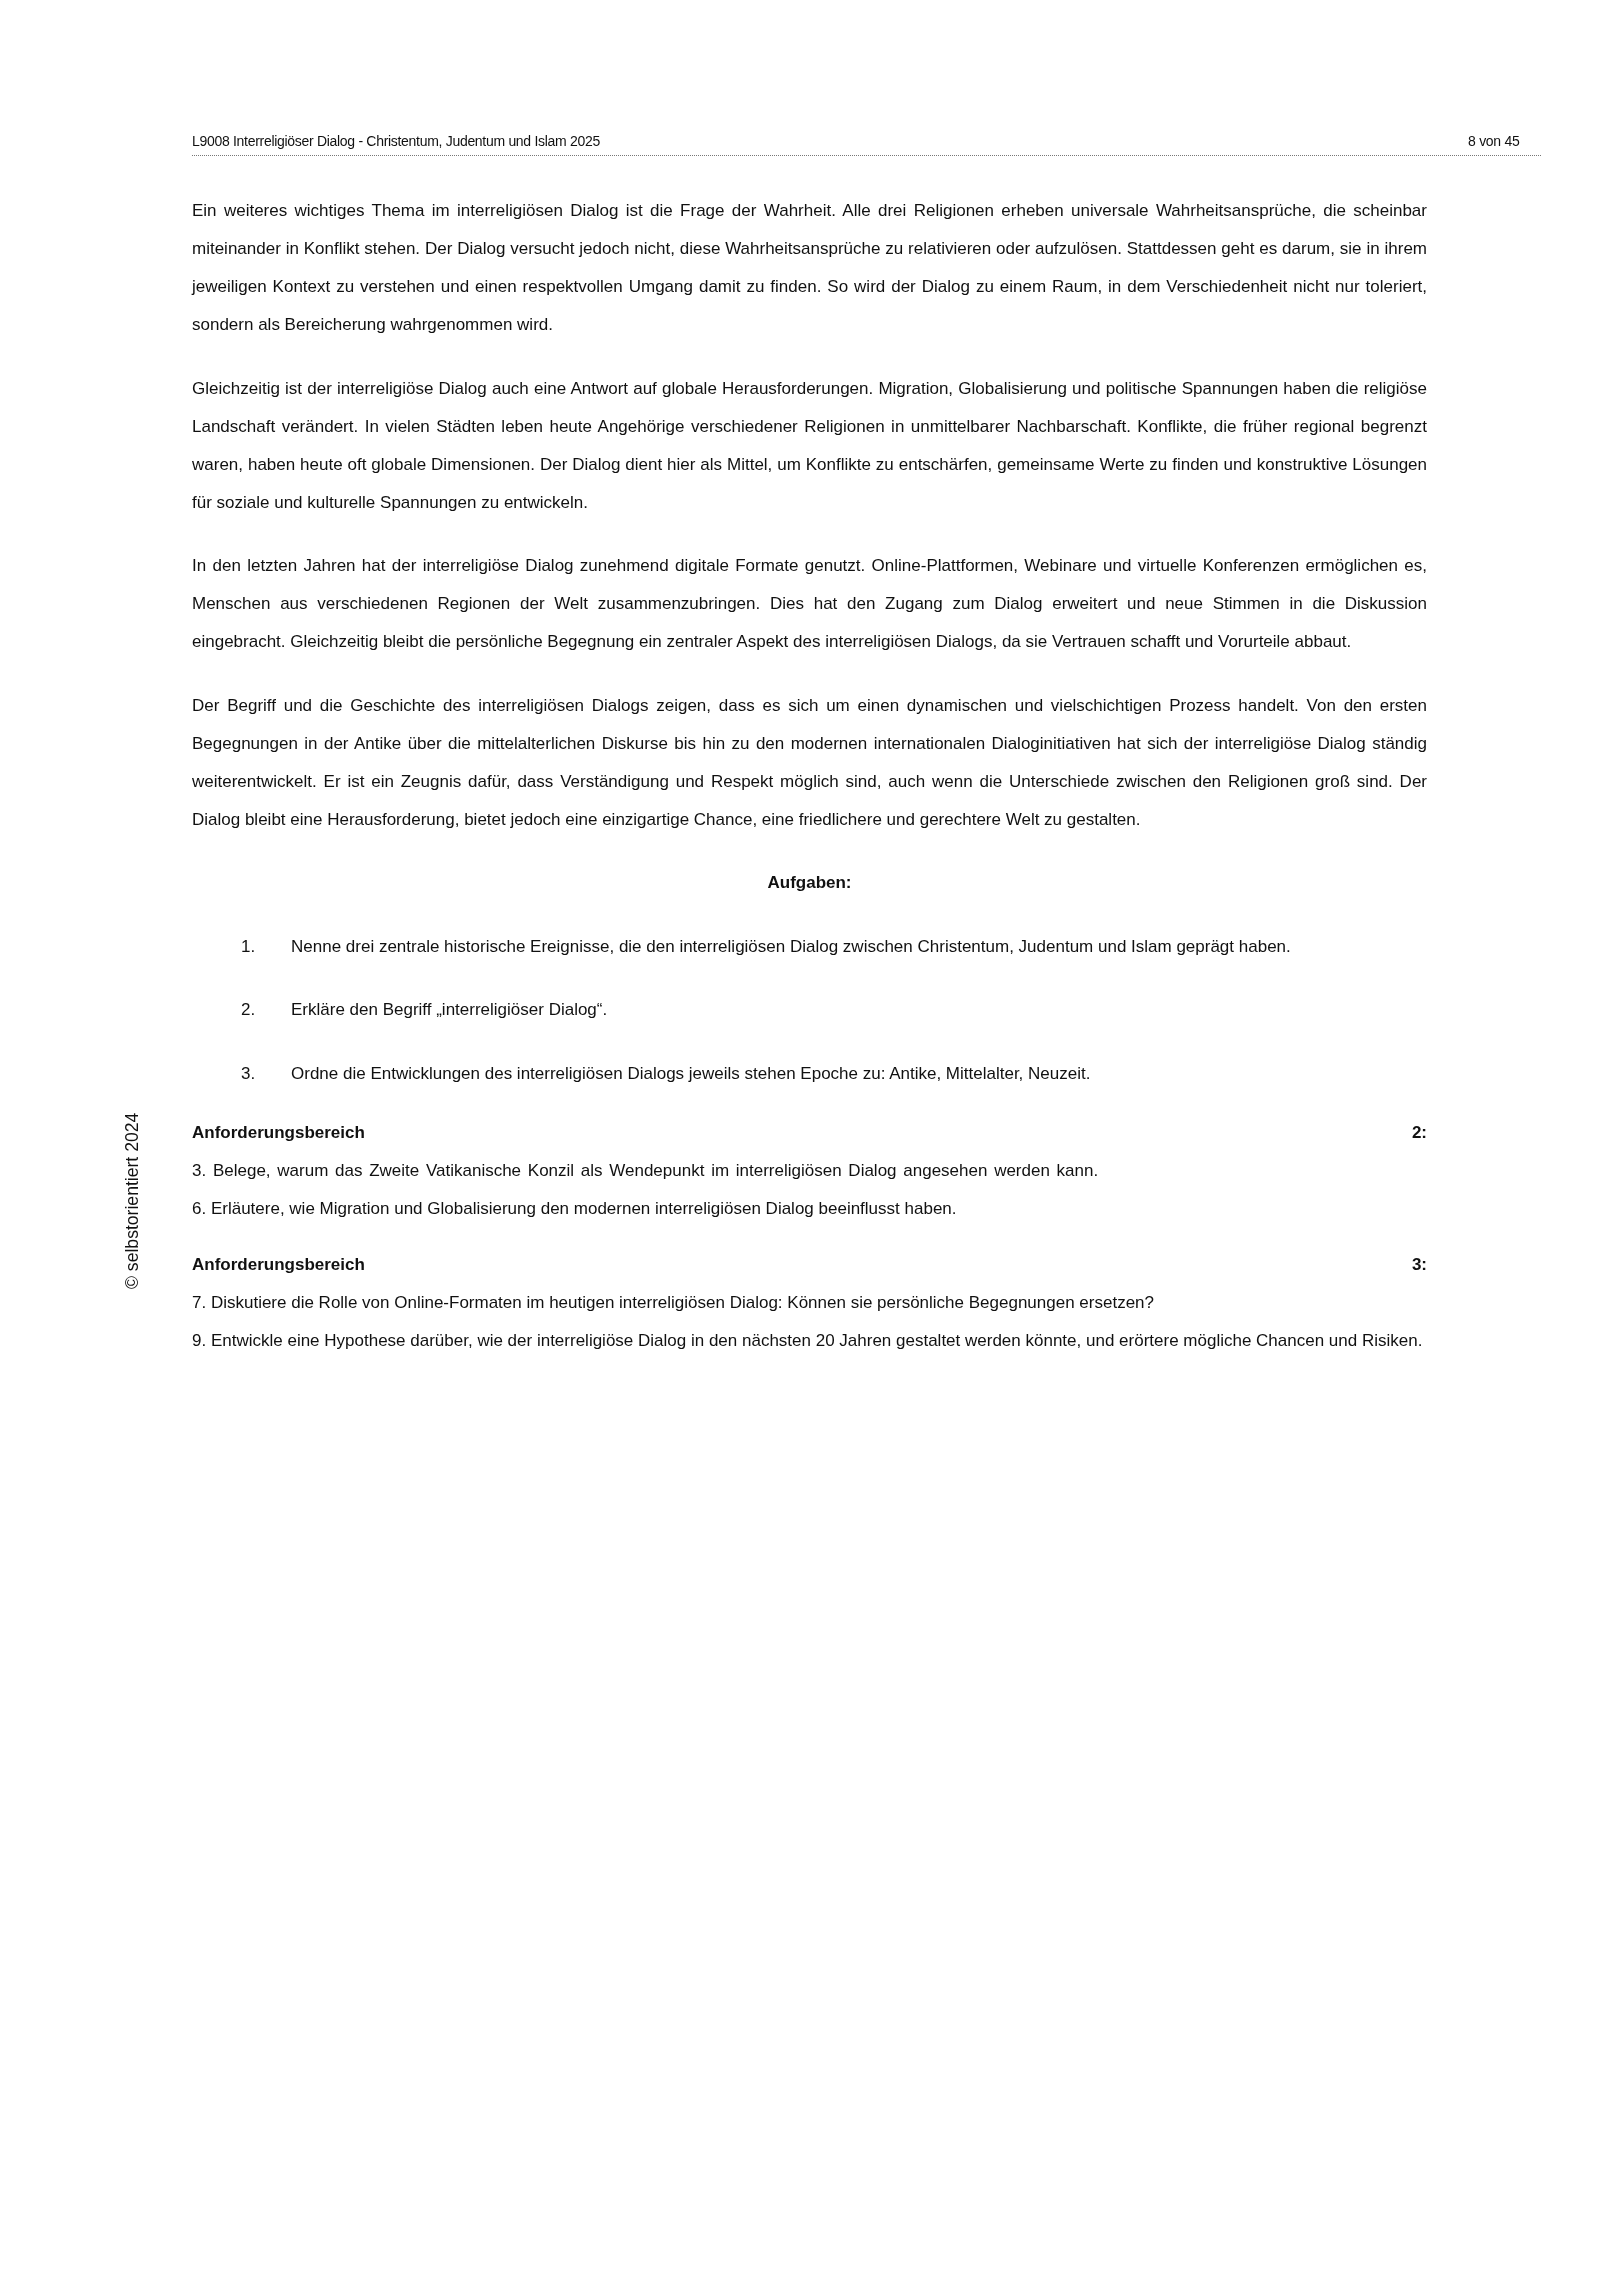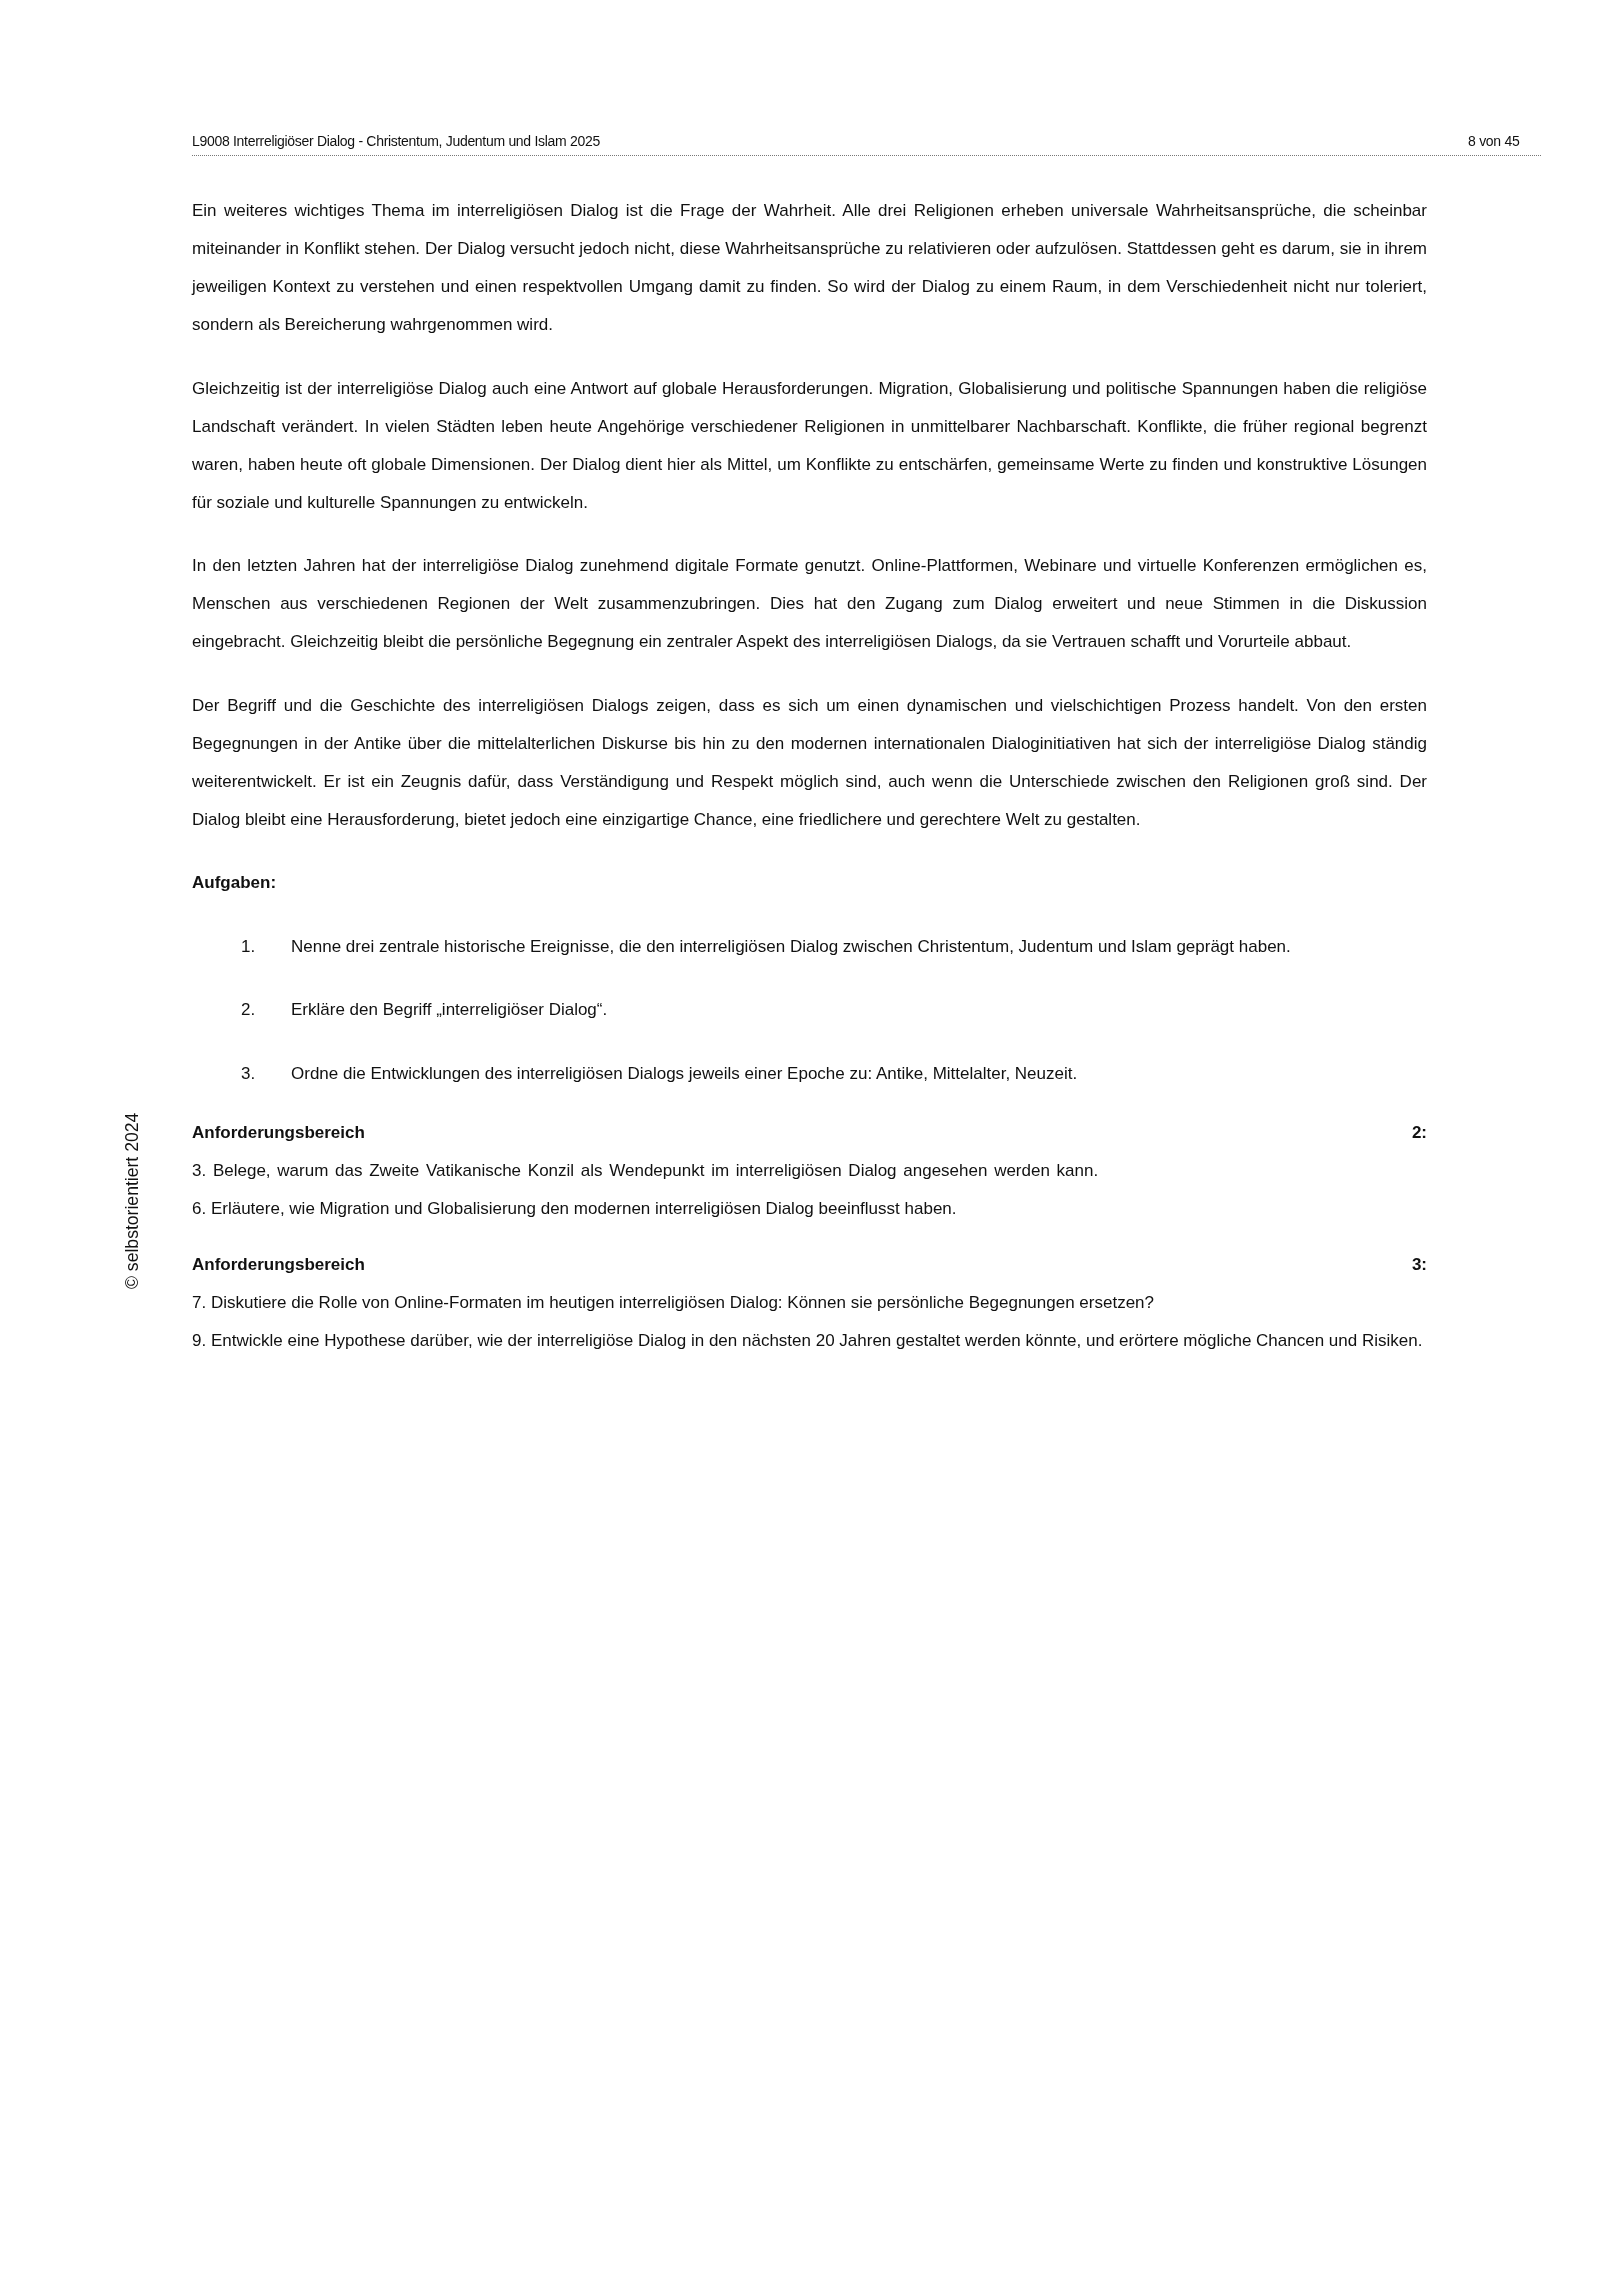--- a/index.html
+++ b/index.html
@@ -19,21 +19,21 @@
       position: absolute; left: 123px; top: 1289px;
       transform-origin: 0 0; transform: rotate(-90deg);
       font-size: 17.6px; white-space: nowrap; line-height: 19.6px;
     }
     .content {
       position: absolute; left: 192px; top: 192px; width: 1235px;
       font-size: 17px; line-height: 38px;
     }
     p.body { margin: 0 0 25.5px 0; text-align: justify; }
     .h { font-weight: bold; margin: 0; }
-    .h.aufgaben { margin-top: 0; margin-bottom: 25.5px; }
+    .h.aufgaben { margin-top: 0; margin-bottom: 25.5px; text-align: center; }
     .h.ab1 { margin-bottom: 25.5px; }
     ol.tasks { margin: 0; padding: 0; list-style: none; }
     ol.tasks li { position: relative; padding-left: 99px; margin-bottom: 25.5px; text-align: justify; }
     ol.tasks li .num { position: absolute; left: 49px; top: 0; }
     .ab-row { display: flex; justify-content: space-between; font-weight: bold; margin-top: -3.9px; }
     .task-line { text-align: justify; text-align-last: left; margin: 0; }
     .section { margin-bottom: 21.6px; }
   </style>
 </head>
 <body>
@@ -57,21 +57,21 @@
     <li>
       <span class="num">1.</span>
       <span>Nenne drei zentrale historische Ereignisse, die den interreligiösen Dialog zwischen Christentum, Judentum und Islam geprägt haben.</span>
     </li>
     <li>
       <span class="num">2.</span>
       <span>Erkläre den Begriff „interreligiöser Dialog“.</span>
     </li>
     <li>
       <span class="num">3.</span>
-      <span>Ordne die Entwicklungen des interreligiösen Dialogs jeweils einer Epoche zu: Antike, Mittelalter, Neuzeit.</span>
+      <span>Ordne die Entwicklungen des interreligiösen Dialogs jeweils stehen Epoche zu: Antike, Mittelalter, Neuzeit.</span>
     </li>
   </ol>
 
   <div class="section">
     <div class="ab-row">
       <span>Anforderungsbereich</span>
       <span>2:</span>
     </div>
     <p class="task-line" style="word-spacing: 2px;">3. Belege, warum das Zweite Vatikanische Konzil als Wendepunkt im interreligiösen Dialog angesehen werden kann.</p>
     <p class="task-line">6. Erläutere, wie Migration und Globalisierung den modernen interreligiösen Dialog beeinflusst haben.</p>

